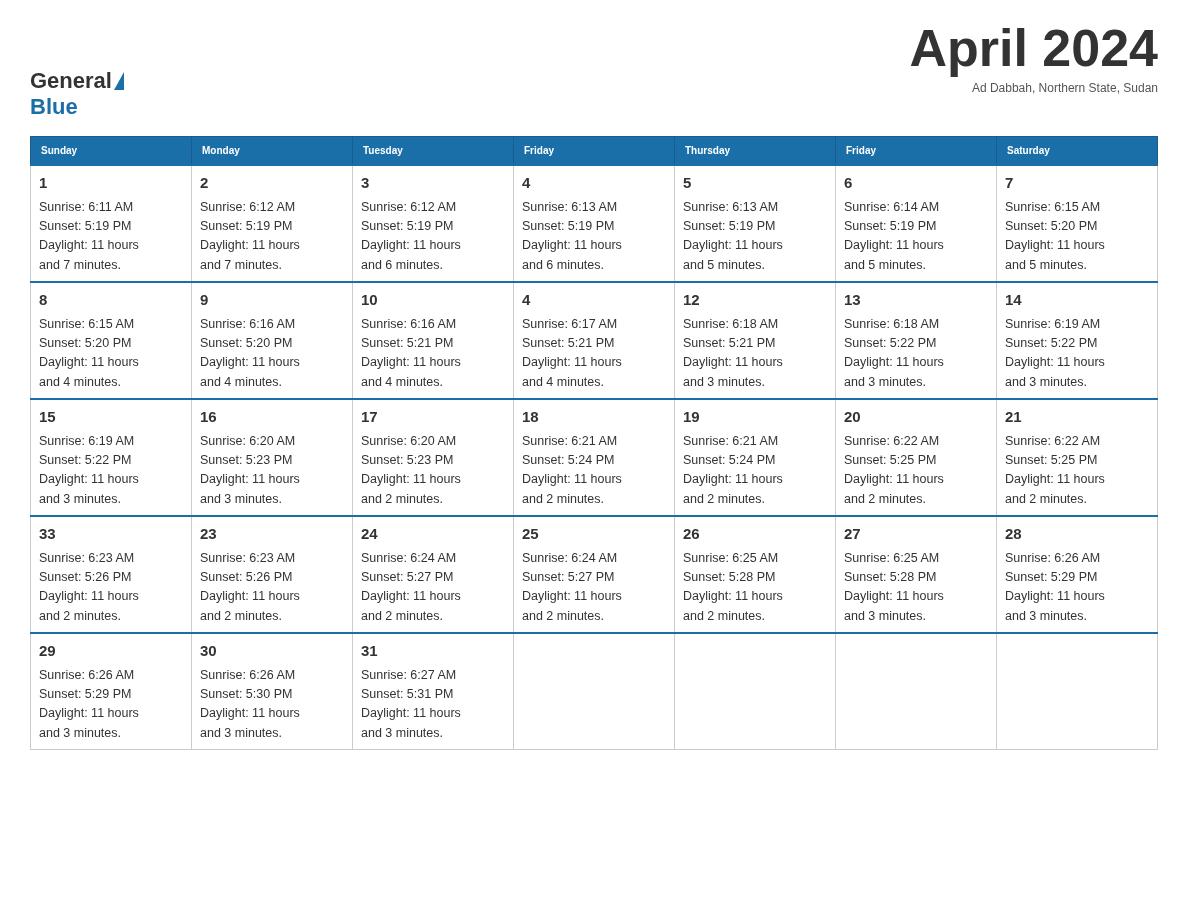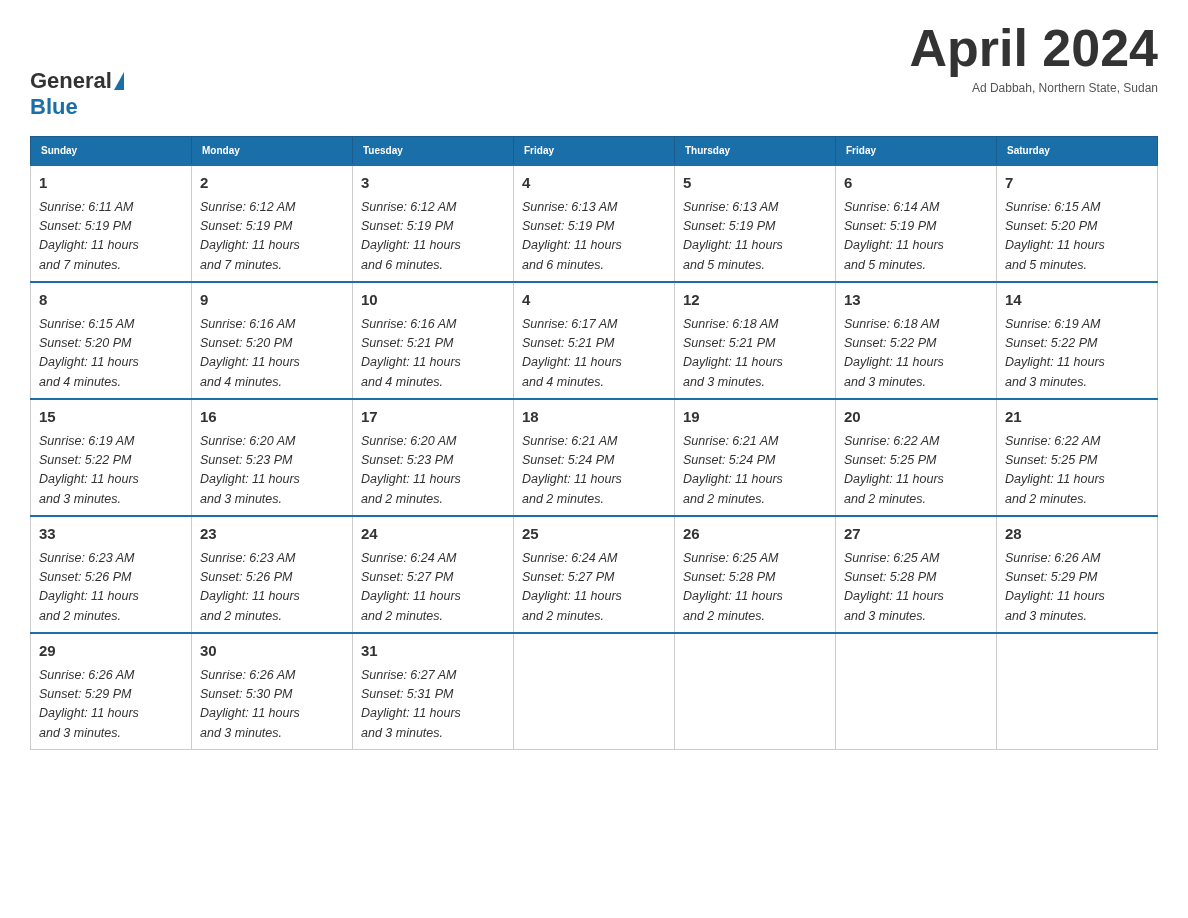--- a/index.html
+++ b/index.html
@@ -89,21 +89,20 @@
     .day-number {
       font-size: 15px;
       font-weight: bold;
       margin-bottom: 3px;
       display: block;
     }
     .day-info {
       color: #333;
       font-size: 12.5px;
       line-height: 1.55;
-      font-style: italic;
     }
     .week-row td {
       border-top: 2px solid #1a6fa8;
     }
   </style>
 </head>
 <body>
 
 <div class="header">
   <div class="logo">

